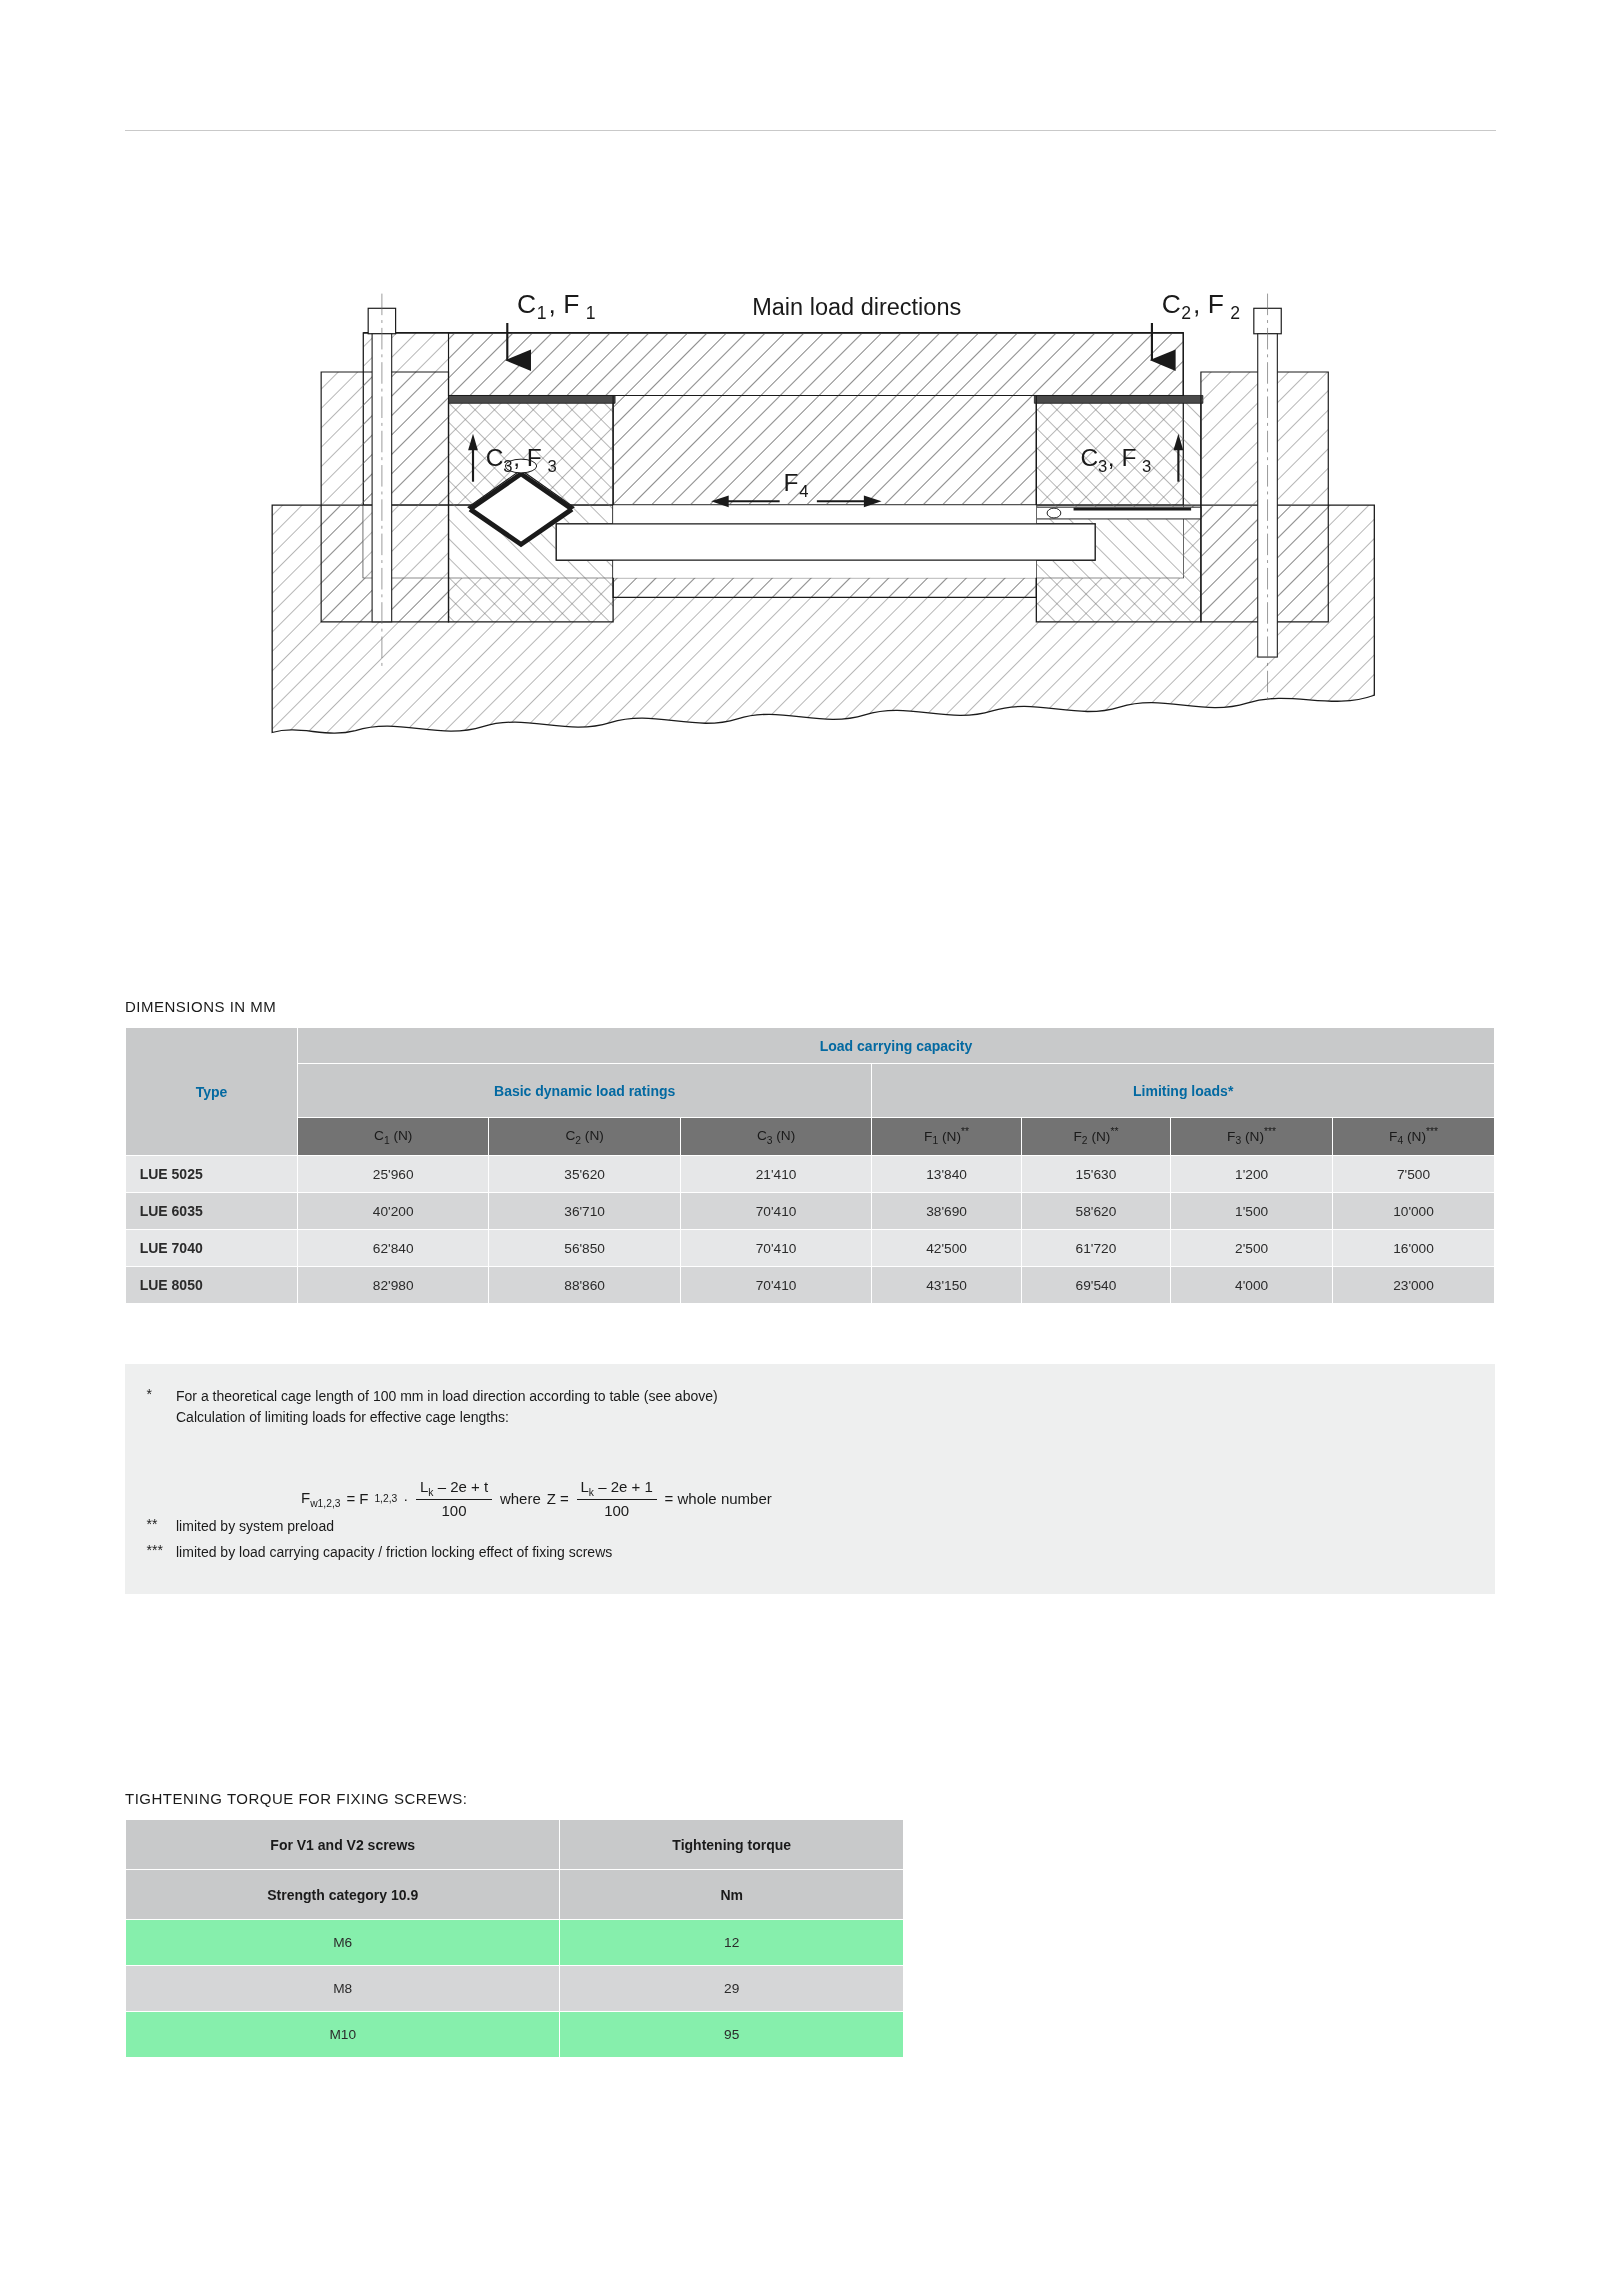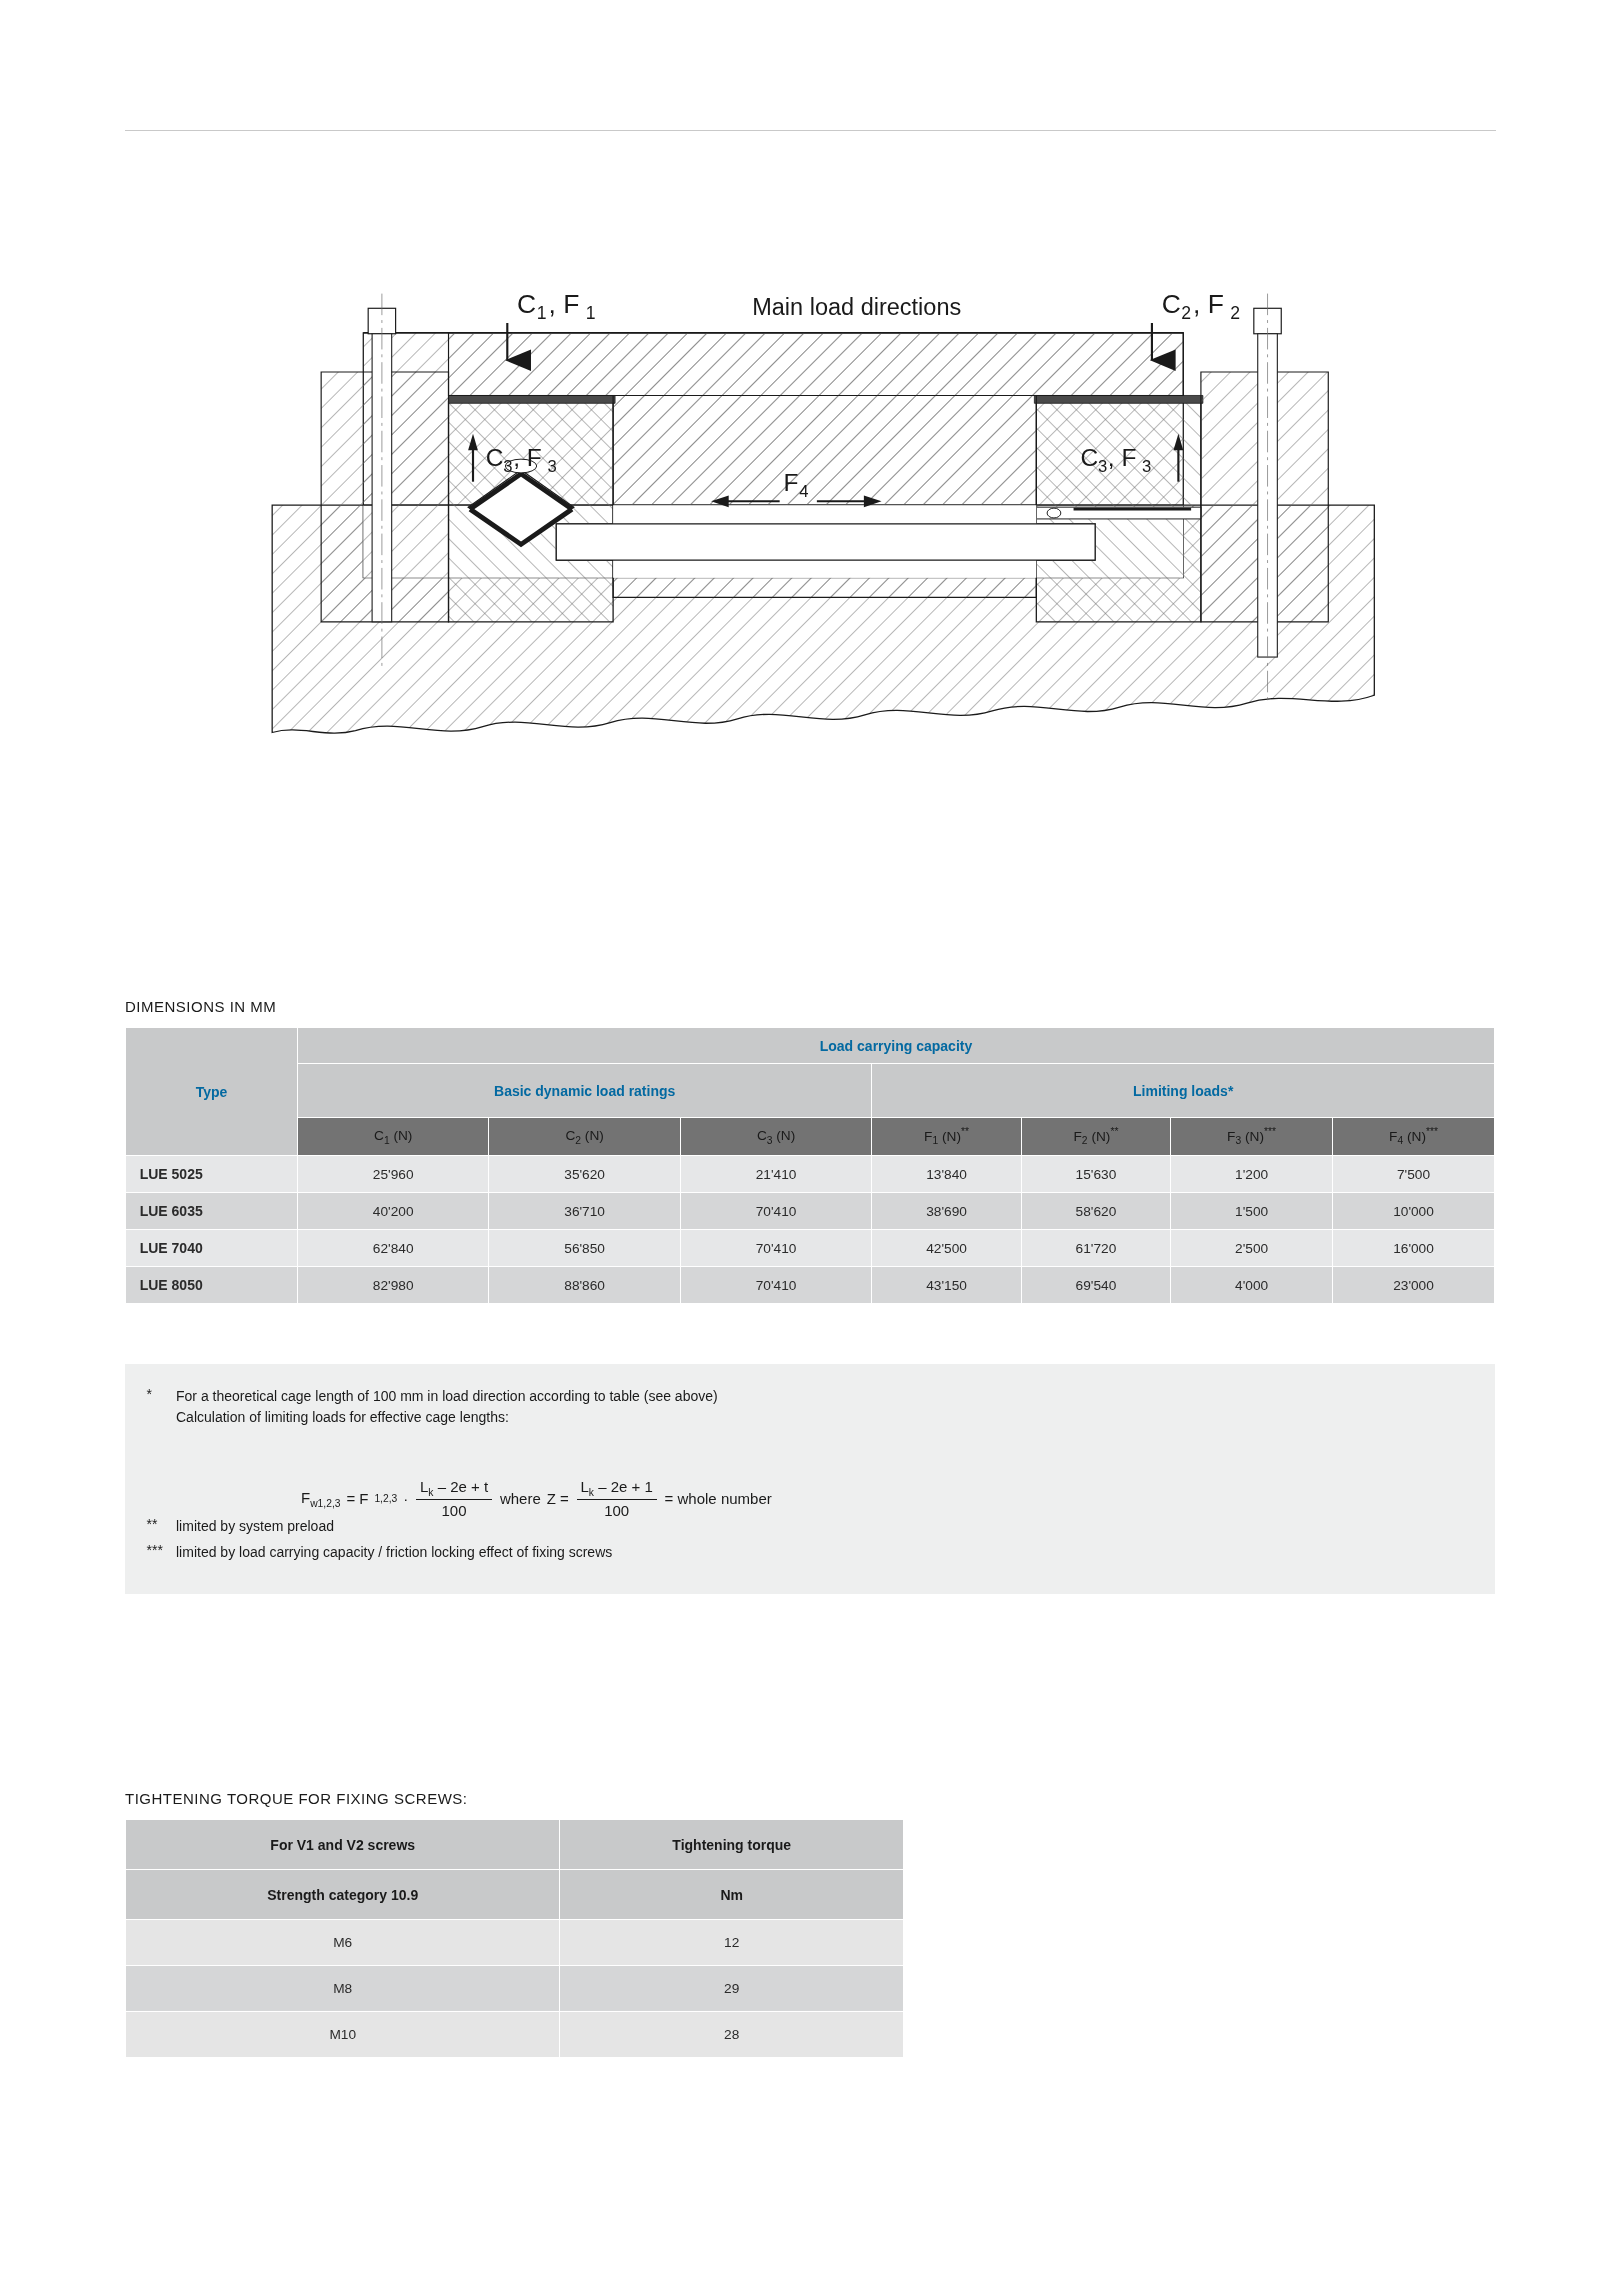--- a/index.html
+++ b/index.html
@@ -193,21 +193,21 @@
     border: 1px solid #ffffff;
     text-align: center;
     vertical-align: middle;
     height: 47px;
   }
   .torque-table .thdr {
     background: #c8c9ca;
     font-weight: bold;
     font-size: 14px;
   }
-  .torque-table tr.odd td { background: #e5e5e5; }
+  .torque-table tr.odd td { background: #86efac; }
   .torque-table tr.even td { background: #d5d6d7; }
   .torque-table tr.data td { height: 43px; color: #2b2b2b; }
 </style>
 </head>
 <body>
 
 <div class="page">
 
   <div class="header-rule"></div>
 
@@ -444,19 +444,19 @@
         <tr class="data odd">
           <td>M6</td>
           <td>12</td>
         </tr>
         <tr class="data even">
           <td>M8</td>
           <td>29</td>
         </tr>
         <tr class="data odd">
           <td>M10</td>
-          <td>28</td>
+          <td>95</td>
         </tr>
       </tbody>
   </table>
 
 </div>
 
 
 </body></html>

